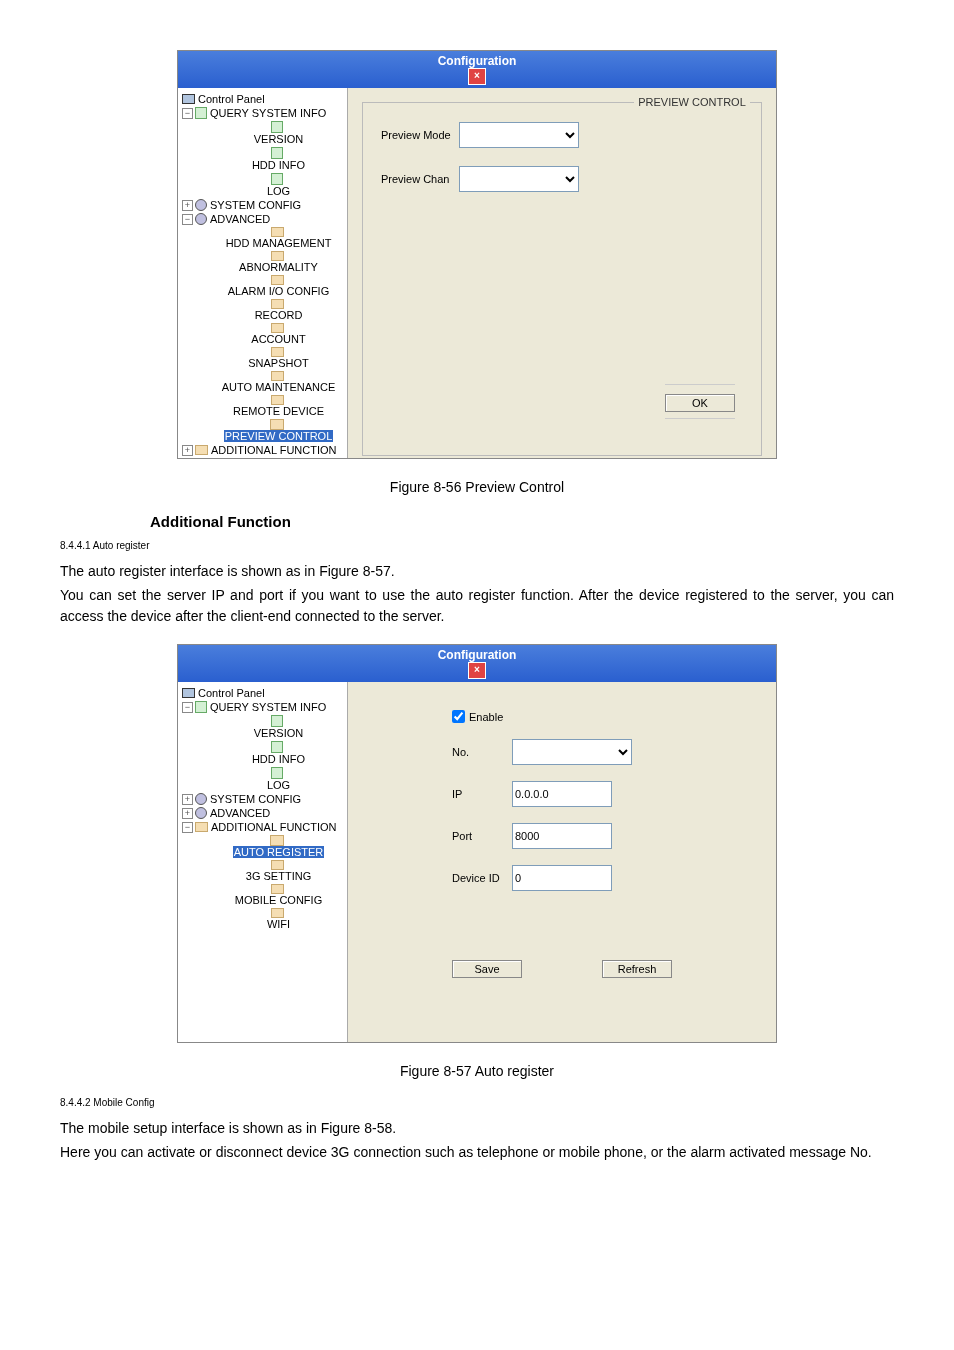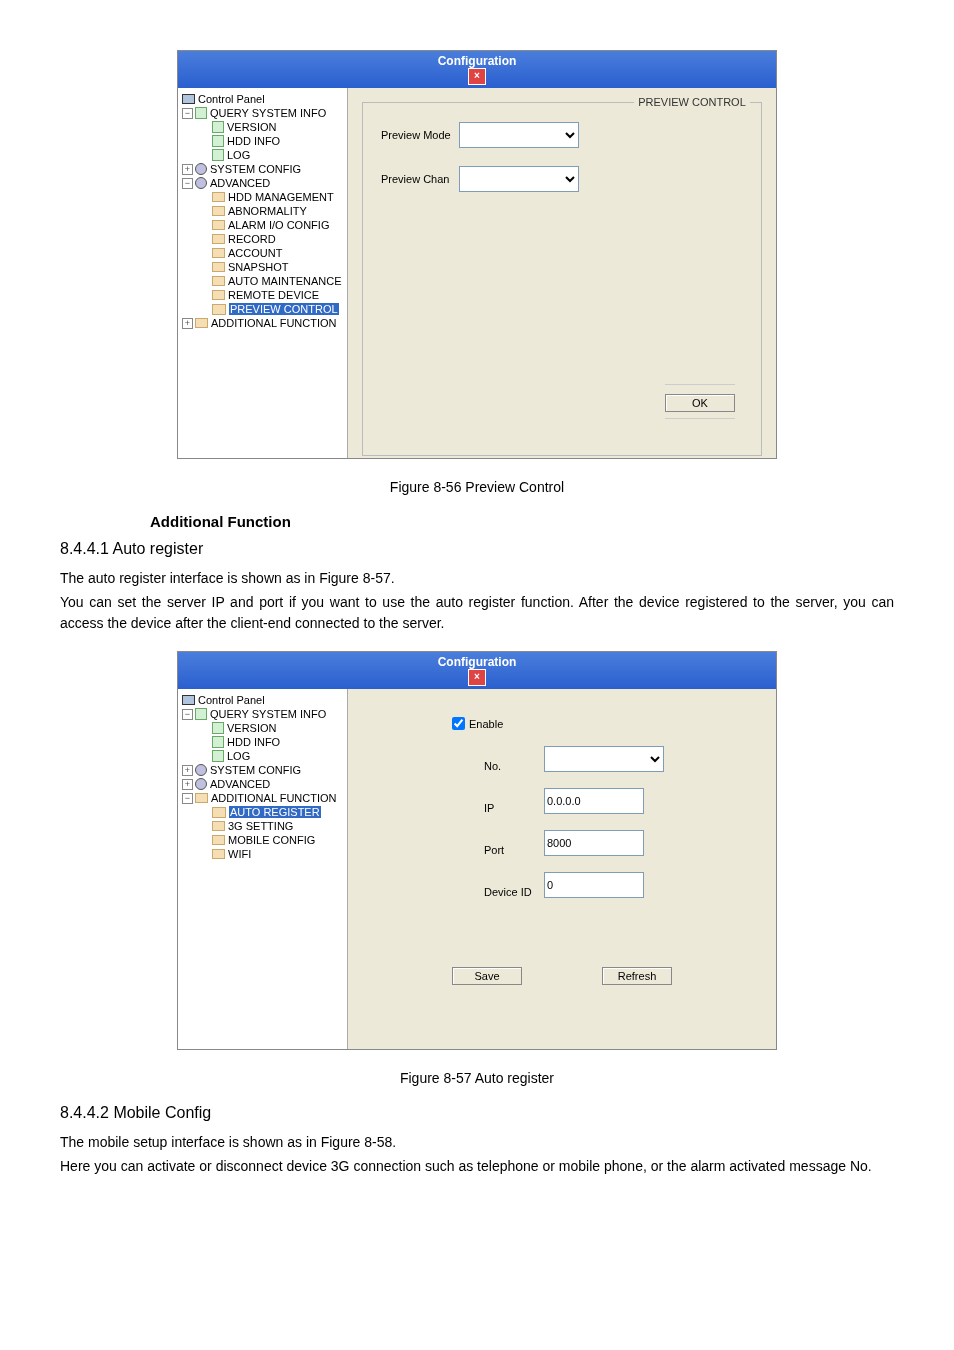--- a/index.html
+++ b/index.html
@@ -79,21 +79,21 @@
     height: 9px;
     border: 1px solid #888;
     text-align: center;
     line-height: 8px;
     font-size: 9px;
     margin-right: 2px;
     background:#fff;
     color:#555;
   }
   .indent-0 { padding-left: 2px; }
-  .indent-2 { padding-left: 32px; }
+  .indent-2 { padding-left: 32px; flex-direction: column; }
   .tree-row.selected-inner span.label {
     background: #316ac5;
     color: #fff;
     padding: 0 1px;
   }
   .right-panel {
     flex: 1;
     background: #ece9d8;
     position: relative;
     padding: 8px 14px;
@@ -152,24 +152,24 @@
     margin: 2px 0 6px 0;
   }
 
   
   .form2 {
     padding: 20px 0 0 90px;
     font-size: 11px;
   }
   .form2 .row {
     display: flex;
-    align-items: flex-end;
+    align-items: center;
     margin-bottom: 16px;
   }
-  .form2 .row .lbl { width: 60px; margin-left: 32px; }
+  .form2 .row .lbl { width: 60px; }
   .form2 input[type="checkbox"] { margin: 0 4px 0 0; }
   .form2 .btns {
     margin-top: 60px;
     display: flex;
     gap: 80px;
     padding-left: 0;
   }
 
   
   .caption {
@@ -182,21 +182,21 @@
     font-weight: bold;
     margin: 0 0 4px 90px;
   }
   .para {
     font-size: 14px;
     line-height: 1.55;
     margin: 2px 0;
     text-align: justify;
   }
   .sub {
-    font-size: 16px;
+    font-size: 10px;
     margin: 10px 0;
   }
 </style>
 </head>
 <body>
 
 <div class="screenshot">
   <div class="titlebar">
     <span>Configuration</span>
     <div class="close-btn">×</div>

